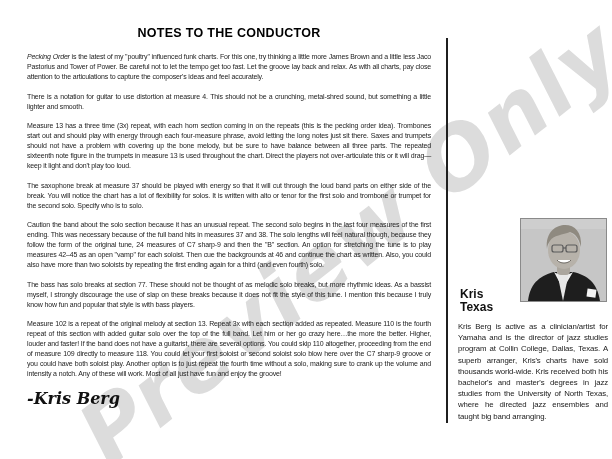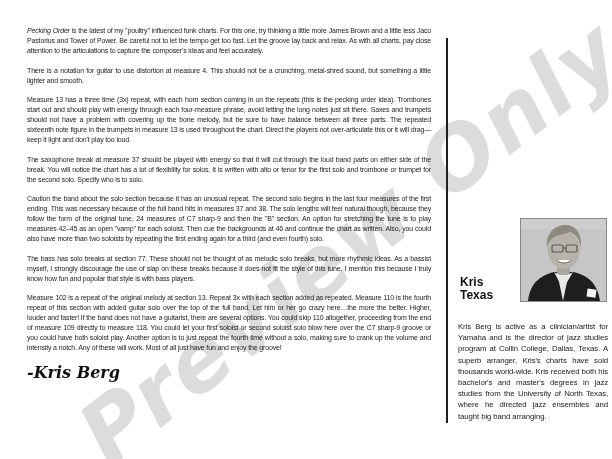--- a/index.html
+++ b/index.html
@@ -72,21 +72,21 @@
   .photo-frame{
     position:absolute;
     left:62px;top:0;
     width:87px;height:84px;
     border:1px solid #8a8a8a;
     box-sizing:border-box;
     background:#c8c8c8;
   }
   .author-name{
     position:absolute;
-    left:2px;top:58px;
+    left:2px;top:70px;
     font-size:12px;
     font-weight:bold;
     line-height:13px;
     color:#111;
   }
   .author-bio{
     position:absolute;
     left:0;top:88px;width:150px;
     font-size:7.8px;
     line-height:11.2px;
@@ -97,20 +97,21 @@
   }
 </style>
 </head>
 <body>
 
 <div class="page">
 
   <div class="watermark">Preview Only</div>
 
   <div class="main">
+    <h1 class="doc-title">NOTES TO THE CONDUCTOR</h1>
 
     <p class="body-par"><em>Pecking Order</em><span> is the latest of my "poultry" influenced funk charts. For this one, try thinking a little more James Brown and a little less Jaco Pastorius and Tower of Power. Be careful not to let the tempo get too fast. Let the groove lay back and relax. As with all charts, pay close attention to the articulations to capture the composer's ideas and feel accurately.</span></p>
 
     <p class="body-par">There is a notation for guitar to use distortion at measure 4. This should not be a crunching, metal-shred sound, but something a little lighter and smooth.</p>
 
     <p class="body-par">Measure 13 has a three time (3x) repeat, with each horn section coming in on the repeats (this is the pecking order idea). Trombones start out and should play with energy through each four-measure phrase, avoid letting the long notes just sit there. Saxes and trumpets should not have a problem with covering up the bone melody, but be sure to have balance between all three parts. The repeated sixteenth note figure in the trumpets in measure 13 is used throughout the chart. Direct the players not over-articulate this or it will drag—keep it light and don't play too loud.</p>
 
     <p class="body-par">The saxophone break at measure 37 should be played with energy so that it will cut through the loud band parts on either side of the break. You will notice the chart has a lot of flexibility for solos. It is written with alto or tenor for the first solo and trombone or trumpet for the second solo. Specify who is to solo.</p>
 
     <p class="body-par">Caution the band about the solo section because it has an unusual repeat. The second solo begins in the last four measures of the first ending. This was necessary because of the full band hits in measures 37 and 38. The solo lengths will feel natural though, because they follow the form of the original tune, 24 measures of C7 sharp-9 and then the "B" section. An option for stretching the tune is to play measures 42–45 as an open "vamp" for each soloist. Then cue the backgrounds at 46 and continue the chart as written. Also, you could also have more than two soloists by repeating the first ending again for a third (and even fourth) solo.</p>

